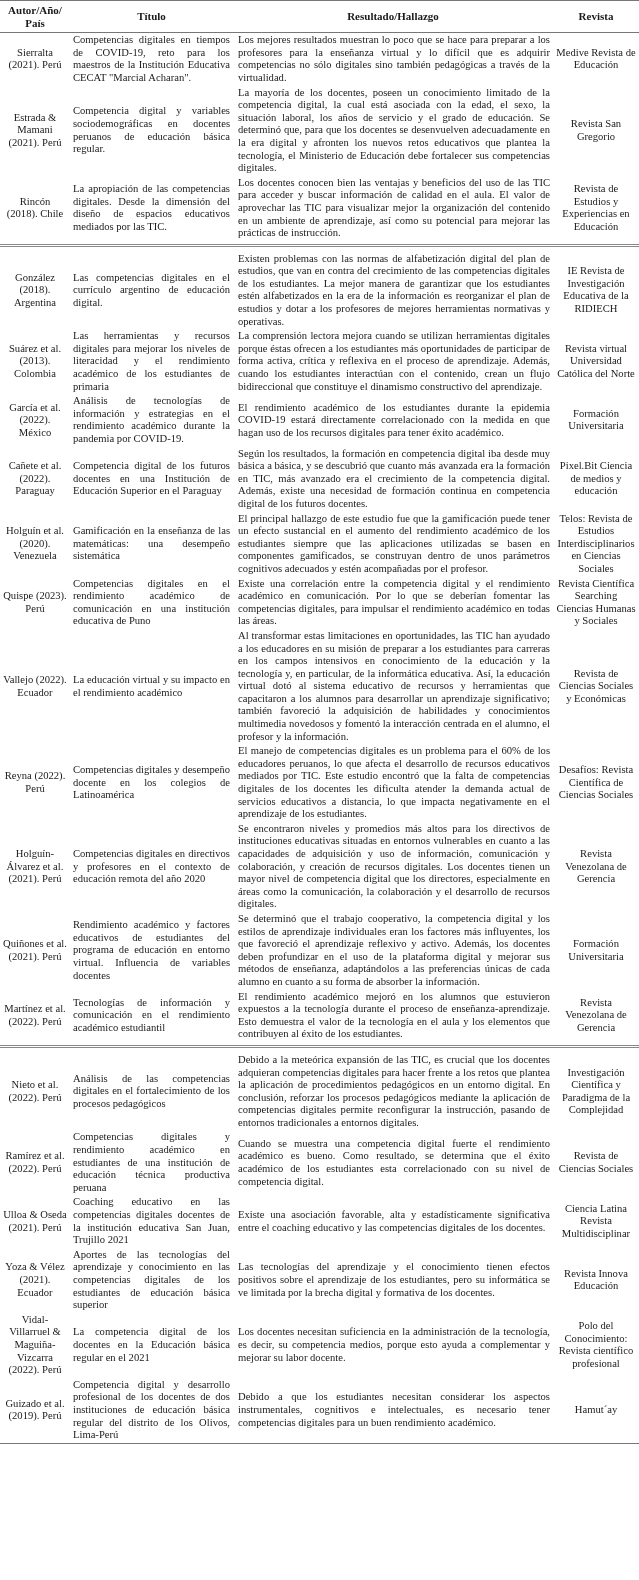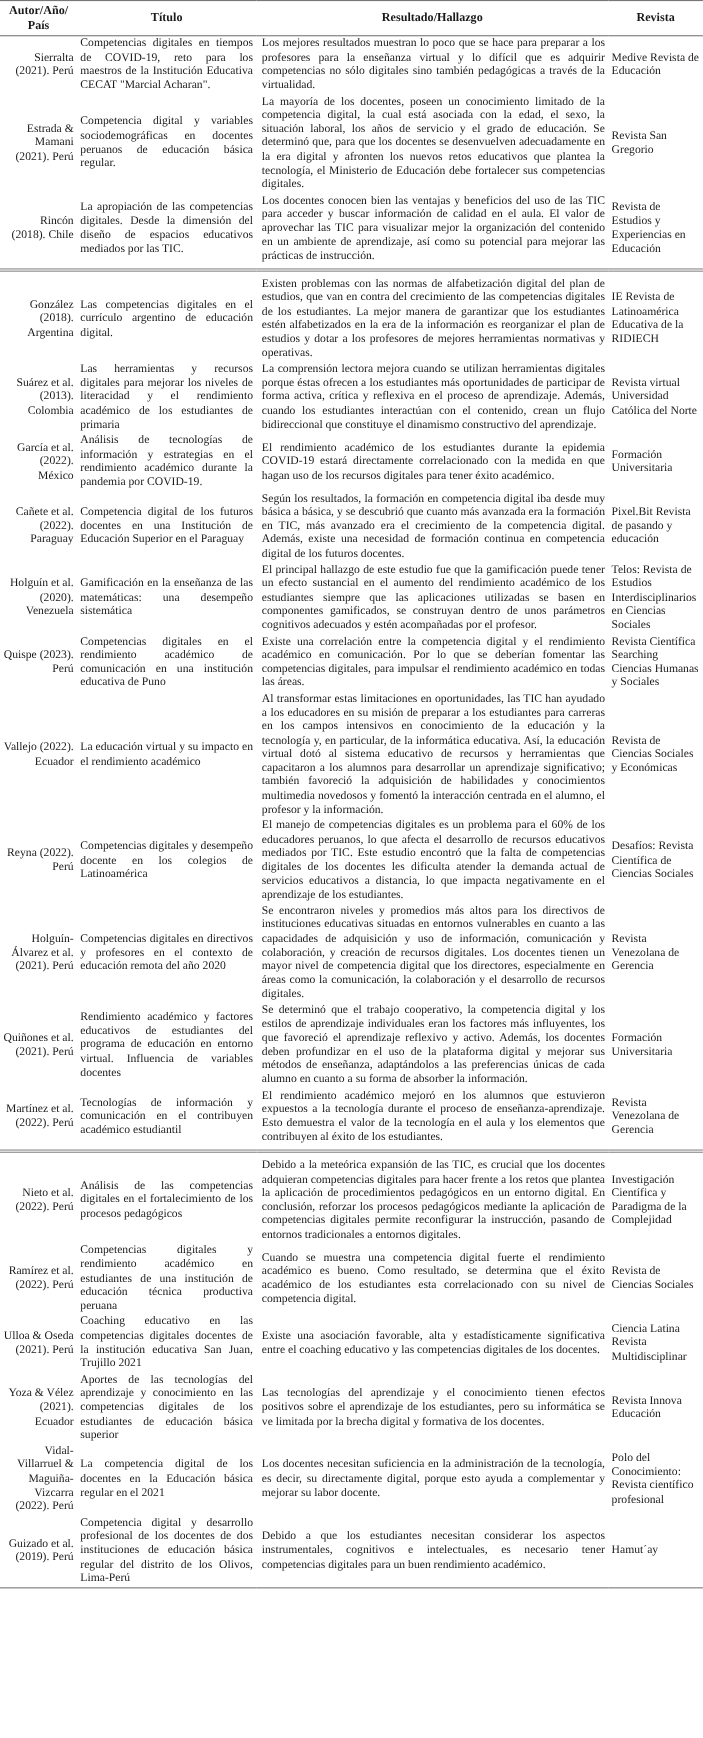--- a/index.html
+++ b/index.html
@@ -5,24 +5,24 @@
   html, body { margin: 0; padding: 0; background: #ffffff; }
   body { width: 639px; height: 1580px; overflow: hidden; font-family: "Liberation Serif", serif; color: #1a1a1a; }
   .doc { position: relative; width: 639px; }
   table { width: 639px; border-collapse: collapse; table-layout: fixed; font-size: 10.6px; line-height: 12.6px; }
   col.c1 { width: 70px; }
   col.c2 { width: 163px; }
   col.c3 { width: 320px; }
   col.c4 { width: 86px; }
   thead th { font-weight: bold; text-align: center; vertical-align: middle; font-size: 11px; line-height: 12.6px; padding: 3px 3px 3px 3px; border-top: 1.5px solid #777; border-bottom: 1.5px solid #777; }
   td { vertical-align: middle; padding: 1px 3px; }
-  td.autor { text-align: right; }
+  td.autor { text-align: center; }
   td.titulo { text-align: justify; }
   td.res { text-align: justify; padding-left: 5px; }
-  td.rev { text-align: left; }
+  td.rev { text-align: center; }
   tr.group-end td { border-bottom: 3px double #888; padding-bottom: 4px; }
   tr.group-start td { padding-top: 6px; }
   tr.last td { border-bottom: 1.5px solid #777; }
 </style>
 </head>
 <body>
 
 <div class="doc">
   <table>
     <colgroup>
@@ -55,39 +55,39 @@
       <tr class="group-end">
         <td class="autor">Rincón (2018). Chile</td>
         <td class="titulo">La apropiación de las competencias digitales. Desde la dimensión del diseño de espacios educativos mediados por las TIC.</td>
         <td class="res">Los docentes conocen bien las ventajas y beneficios del uso de las TIC para acceder y buscar información de calidad en el aula. El valor de aprovechar las TIC para visualizar mejor la organización del contenido en un ambiente de aprendizaje, así como su potencial para mejorar las prácticas de instrucción.</td>
         <td class="rev">Revista de Estudios y Experiencias en Educación</td>
       </tr>
       <tr class="group-start">
         <td class="autor">González (2018). Argentina</td>
         <td class="titulo">Las competencias digitales en el currículo argentino de educación digital.</td>
         <td class="res">Existen problemas con las normas de alfabetización digital del plan de estudios, que van en contra del crecimiento de las competencias digitales de los estudiantes. La mejor manera de garantizar que los estudiantes estén alfabetizados en la era de la información es reorganizar el plan de estudios y dotar a los profesores de mejores herramientas normativas y operativas.</td>
-        <td class="rev">IE Revista de Latinoamérica Educativa de la RIDIECH</td>
+        <td class="rev">IE Revista de Investigación Educativa de la RIDIECH</td>
       </tr>
       <tr>
         <td class="autor">Suárez et al. (2013). Colombia</td>
         <td class="titulo">Las herramientas y recursos digitales para mejorar los niveles de literacidad y el rendimiento académico de los estudiantes de primaria</td>
         <td class="res">La comprensión lectora mejora cuando se utilizan herramientas digitales porque éstas ofrecen a los estudiantes más oportunidades de participar de forma activa, crítica y reflexiva en el proceso de aprendizaje. Además, cuando los estudiantes interactúan con el contenido, crean un flujo bidireccional que constituye el dinamismo constructivo del aprendizaje.</td>
         <td class="rev">Revista virtual Universidad Católica del Norte</td>
       </tr>
       <tr>
         <td class="autor">García et al. (2022). México</td>
         <td class="titulo">Análisis de tecnologías de información y estrategias en el rendimiento académico durante la pandemia por COVID-19.</td>
         <td class="res">El rendimiento académico de los estudiantes durante la epidemia COVID-19 estará directamente correlacionado con la medida en que hagan uso de los recursos digitales para tener éxito académico.</td>
         <td class="rev">Formación Universitaria</td>
       </tr>
       <tr>
         <td class="autor">Cañete et al. (2022). Paraguay</td>
         <td class="titulo">Competencia digital de los futuros docentes en una Institución de Educación Superior en el Paraguay</td>
         <td class="res">Según los resultados, la formación en competencia digital iba desde muy básica a básica, y se descubrió que cuanto más avanzada era la formación en TIC, más avanzado era el crecimiento de la competencia digital. Además, existe una necesidad de formación continua en competencia digital de los futuros docentes.</td>
-        <td class="rev">Pixel.Bit Revista de pasando y educación</td>
+        <td class="rev">Pixel.Bit Ciencia de medios y educación</td>
       </tr>
       <tr>
         <td class="autor">Holguín et al. (2020). Venezuela</td>
         <td class="titulo">Gamificación en la enseñanza de las matemáticas: una desempeño sistemática</td>
         <td class="res">El principal hallazgo de este estudio fue que la gamificación puede tener un efecto sustancial en el aumento del rendimiento académico de los estudiantes siempre que las aplicaciones utilizadas se basen en componentes gamificados, se construyan dentro de unos parámetros cognitivos adecuados y estén acompañadas por el profesor.</td>
         <td class="rev">Telos: Revista de Estudios Interdisciplinarios en Ciencias Sociales</td>
       </tr>
       <tr>
         <td class="autor">Quispe (2023). Perú</td>
         <td class="titulo">Competencias digitales en el rendimiento académico de comunicación en una institución educativa de Puno</td>
@@ -113,21 +113,21 @@
         <td class="rev">Revista Venezolana de Gerencia</td>
       </tr>
       <tr>
         <td class="autor">Quiñones et al. (2021). Perú</td>
         <td class="titulo">Rendimiento académico y factores educativos de estudiantes del programa de educación en entorno virtual. Influencia de variables docentes</td>
         <td class="res">Se determinó que el trabajo cooperativo, la competencia digital y los estilos de aprendizaje individuales eran los factores más influyentes, los que favoreció el aprendizaje reflexivo y activo. Además, los docentes deben profundizar en el uso de la plataforma digital y mejorar sus métodos de enseñanza, adaptándolos a las preferencias únicas de cada alumno en cuanto a su forma de absorber la información.</td>
         <td class="rev">Formación Universitaria</td>
       </tr>
       <tr class="group-end">
         <td class="autor">Martínez et al. (2022). Perú</td>
-        <td class="titulo">Tecnologías de información y comunicación en el contribuyen académico estudiantil</td>
+        <td class="titulo">Tecnologías de información y comunicación en el rendimiento académico estudiantil</td>
         <td class="res">El rendimiento académico mejoró en los alumnos que estuvieron expuestos a la tecnología durante el proceso de enseñanza-aprendizaje. Esto demuestra el valor de la tecnología en el aula y los elementos que contribuyen al éxito de los estudiantes.</td>
         <td class="rev">Revista Venezolana de Gerencia</td>
       </tr>
       <tr class="group-start">
         <td class="autor">Nieto et al. (2022). Perú</td>
         <td class="titulo">Análisis de las competencias digitales en el fortalecimiento de los procesos pedagógicos</td>
         <td class="res">Debido a la meteórica expansión de las TIC, es crucial que los docentes adquieran competencias digitales para hacer frente a los retos que plantea la aplicación de procedimientos pedagógicos en un entorno digital. En conclusión, reforzar los procesos pedagógicos mediante la aplicación de competencias digitales permite reconfigurar la instrucción, pasando de entornos tradicionales a entornos digitales.</td>
         <td class="rev">Investigación Científica y Paradigma de la Complejidad</td>
       </tr>
       <tr>
@@ -144,21 +144,21 @@
       </tr>
       <tr>
         <td class="autor">Yoza &amp; Vélez (2021). Ecuador</td>
         <td class="titulo">Aportes de las tecnologías del aprendizaje y conocimiento en las competencias digitales de los estudiantes de educación básica superior</td>
         <td class="res">Las tecnologías del aprendizaje y el conocimiento tienen efectos positivos sobre el aprendizaje de los estudiantes, pero su informática se ve limitada por la brecha digital y formativa de los docentes.</td>
         <td class="rev">Revista Innova Educación</td>
       </tr>
       <tr>
         <td class="autor">Vidal-Villarruel &amp; Maguiña-Vizcarra (2022). Perú</td>
         <td class="titulo">La competencia digital de los docentes en la Educación básica regular en el 2021</td>
-        <td class="res">Los docentes necesitan suficiencia en la administración de la tecnología, es decir, su directamente digital, porque esto ayuda a complementar y mejorar su labor docente.</td>
+        <td class="res">Los docentes necesitan suficiencia en la administración de la tecnología, es decir, su competencia medios, porque esto ayuda a complementar y mejorar su labor docente.</td>
         <td class="rev">Polo del Conocimiento: Revista científico profesional</td>
       </tr>
       <tr class="last">
         <td class="autor">Guizado et al. (2019). Perú</td>
         <td class="titulo">Competencia digital y desarrollo profesional de los docentes de dos instituciones de educación básica regular del distrito de los Olivos, Lima-Perú</td>
         <td class="res">Debido a que los estudiantes necesitan considerar los aspectos instrumentales, cognitivos e intelectuales, es necesario tener competencias digitales para un buen rendimiento académico.</td>
         <td class="rev">Hamut´ay</td>
       </tr>
     </tbody>
   </table>

